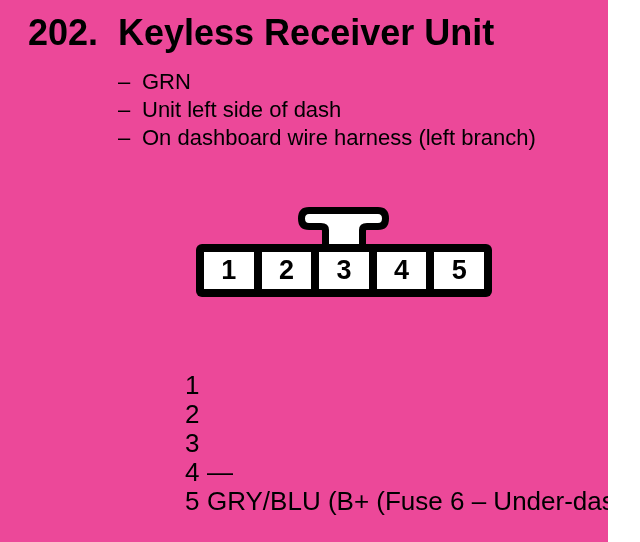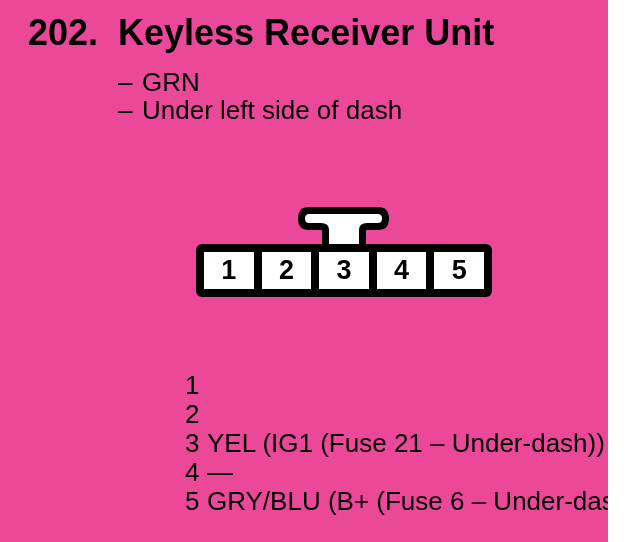--- a/index.html
+++ b/index.html
@@ -26,21 +26,21 @@
   .title-num {
     display: inline-block;
     width: 90px;
   }
 
   
   .notes {
     position: absolute;
     left: 118px;
     top: 68px;
-    font-size: 26px;
+    font-size: 22px;
     line-height: 28px;
     font-weight: 400;
   }
   .note-line { white-space: nowrap; }
   .note-marker {
     display: inline-block;
     width: 24px;
   }
 
   
@@ -95,21 +95,24 @@
 
   <div class="title-row">
     <span class="title-num">202.</span><span>Keyless Receiver Unit</span>
   </div>
 
   <div class="notes">
     <div class="note-line">
       <span class="note-marker">–</span><span>GRN</span>
     </div>
     <div class="note-line">
-      <span class="note-marker">–</span><span>Under left side of dash</span>
+      <span class="note-marker">–</span><span>Unit left side of dash</span>
+    </div>
+    <div class="note-line">
+      <span class="note-marker">–</span><span>On dashboard wire harness (left branch)</span>
     </div>
   </div>
 
   <svg class="latch-svg" width="100" height="46" viewBox="0 0 100 46">
     <path d="M 31.5 46 L 31.5 27 Q 31.5 23.5 27 23.5 L 15 23.5 Q 7.5 23.5 7.5 15.5 Q 7.5 7.5 15 7.5 L 84 7.5 Q 91.5 7.5 91.5 15.5 Q 91.5 23.5 84 23.5 L 73 23.5 Q 68.5 23.5 68.5 27 L 68.5 46" fill="#ffffff" stroke="#000000" stroke-width="7" stroke-linejoin="round"></path>
   </svg>
 
   <div class="connector-body">
     <div class="pin-cell">1</div>
     <div class="pin-cell">2</div>
@@ -120,21 +123,20 @@
 
   <div class="pinout">
     <div class="pinout-row">
       <span class="pinout-num">1</span>
     </div>
     <div class="pinout-row">
       <span class="pinout-num">2</span>
     </div>
     <div class="pinout-row">
       <span class="pinout-num">3</span>
-      <span class="pinout-label">YEL (IG1 (Fuse 21 – Under-dash))</span>
     </div>
     <div class="pinout-row">
       <span class="pinout-num">4</span>
       <span class="pinout-label">—</span>
     </div>
     <div class="pinout-row">
       <span class="pinout-num">5</span>
       <span class="pinout-label">GRY/BLU (B+ (Fuse 6 – Under-dash))</span>
     </div>
   </div>

